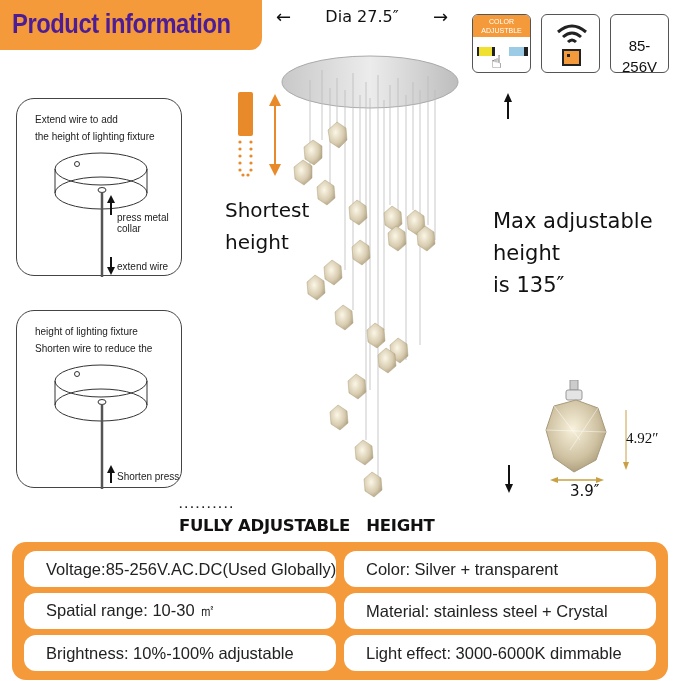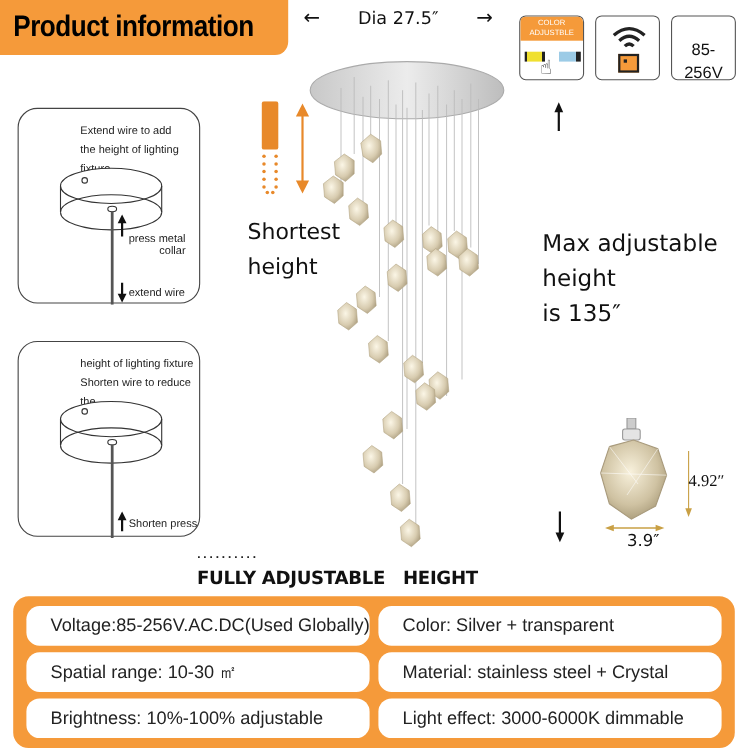--- a/index.html
+++ b/index.html
@@ -1,41 +1,41 @@
 <!DOCTYPE html>
 <html><head>
 <meta charset="utf-8">
 <style>
   * { box-sizing: border-box; margin: 0; padding: 0; }
   body { width: 679px; height: 681px; background: #ffffff; position: relative; overflow: hidden; font-family: "DejaVu Sans", sans-serif; color: #111; }
   .abs { position: absolute; }
 
-  .title-badge { left: 0; top: 0; width: 262px; height: 50px; background: #f59a3a; border-radius: 0 0 12px 0; color: #000000; font-family: "Liberation Sans", sans-serif; font-weight: bold; font-size: 27px; line-height: 48px; padding-left: 12px; letter-spacing: -0.5px; transform-origin: left; }
+  .title-badge { left: 0; top: 0; width: 262px; height: 50px; background: #f59a3a; border-radius: 0 0 12px 0; color: #4c1d95; font-family: "Liberation Sans", sans-serif; font-weight: bold; font-size: 27px; line-height: 48px; padding-left: 12px; letter-spacing: -0.5px; transform-origin: left; }
   .title-badge span { display: inline-block; transform: scaleX(0.88); transform-origin: left; white-space: nowrap; }
 
   .dia-label { left: 276px; top: 6px; width: 172px; font-family: "DejaVu Sans", sans-serif; font-size: 16px; display: flex; justify-content: space-between; align-items: center; }
   .dia-label .arr { font-size: 18px; }
 
   .icon-box { top: 14px; width: 59px; height: 59px; border: 1.5px solid #555; border-radius: 6px; background: #fff; overflow: hidden; }
   .ib-color { left: 472px; }
   .ib-color .head { background: #f59a3a; color: #fff; font-family: "Liberation Sans", sans-serif; font-size: 7px; text-align: center; line-height: 9px; padding-top: 2px; height: 22px; }
   .ib-color .strip { position: absolute; left: 4px; top: 32px; width: 51px; height: 9px; background: linear-gradient(90deg,#222 0 4%,#f0e030 4% 30%,#222 30% 36%,#fff 36% 62%,#9ccbe6 62% 92%,#222 92%); }
   .ib-color .hand { position: absolute; left: 18px; top: 36px; font-size: 18px; color: #333; }
   .ib-wifi { left: 541px; }
   .ib-wifi .wifi { position: absolute; left: 14px; top: 8px; }
   .ib-wifi .box { position: absolute; left: 20px; top: 34px; width: 19px; height: 17px; background: #f59a3a; border: 2px solid #222; }
   .ib-wifi .box::after { content: ""; position: absolute; left: 3px; top: 3px; width: 3px; height: 3px; background: #222; }
   .ib-volt { left: 610px; text-align: center; font-family: "Liberation Sans", sans-serif; font-size: 15px; line-height: 21px; padding-top: 20px; }
 
   .diagram-box { left: 16px; width: 166px; height: 178px; border: 1px solid #444; border-radius: 18px; background: #fff; }
   .db1 { top: 98px; }
   .db2 { top: 310px; }
-  .diagram-box .cap { position: absolute; left: 18px; top: 12px; font-family: "Liberation Sans", sans-serif; font-size: 10px; line-height: 17px; color: #222; margin-left: 38px; }
+  .diagram-box .cap { position: absolute; left: 18px; top: 12px; font-family: "Liberation Sans", sans-serif; font-size: 10px; line-height: 17px; color: #222; }
   .diagram-box svg { position: absolute; left: 0; top: 0; }
-  .diagram-box .note { position: absolute; font-family: "Liberation Sans", sans-serif; font-size: 10px; color: #222; line-height: 11px; text-align: right; }
+  .diagram-box .note { position: absolute; font-family: "Liberation Sans", sans-serif; font-size: 10px; color: #222; line-height: 11px; }
 
   .adjust-icon { left: 236px; top: 92px; }
   .shortest { left: 225px; top: 194px; font-family: "DejaVu Sans", sans-serif; font-size: 20px; line-height: 32px; }
   .maxh { left: 493px; top: 205px; font-family: "DejaVu Sans", sans-serif; font-size: 21px; line-height: 32px; }
 
   .arrow-up-small { left: 502px; top: 92px; }
   .arrow-down-small { left: 503px; top: 464px; }
 
   .chandelier { left: 270px; top: 40px; }
 

